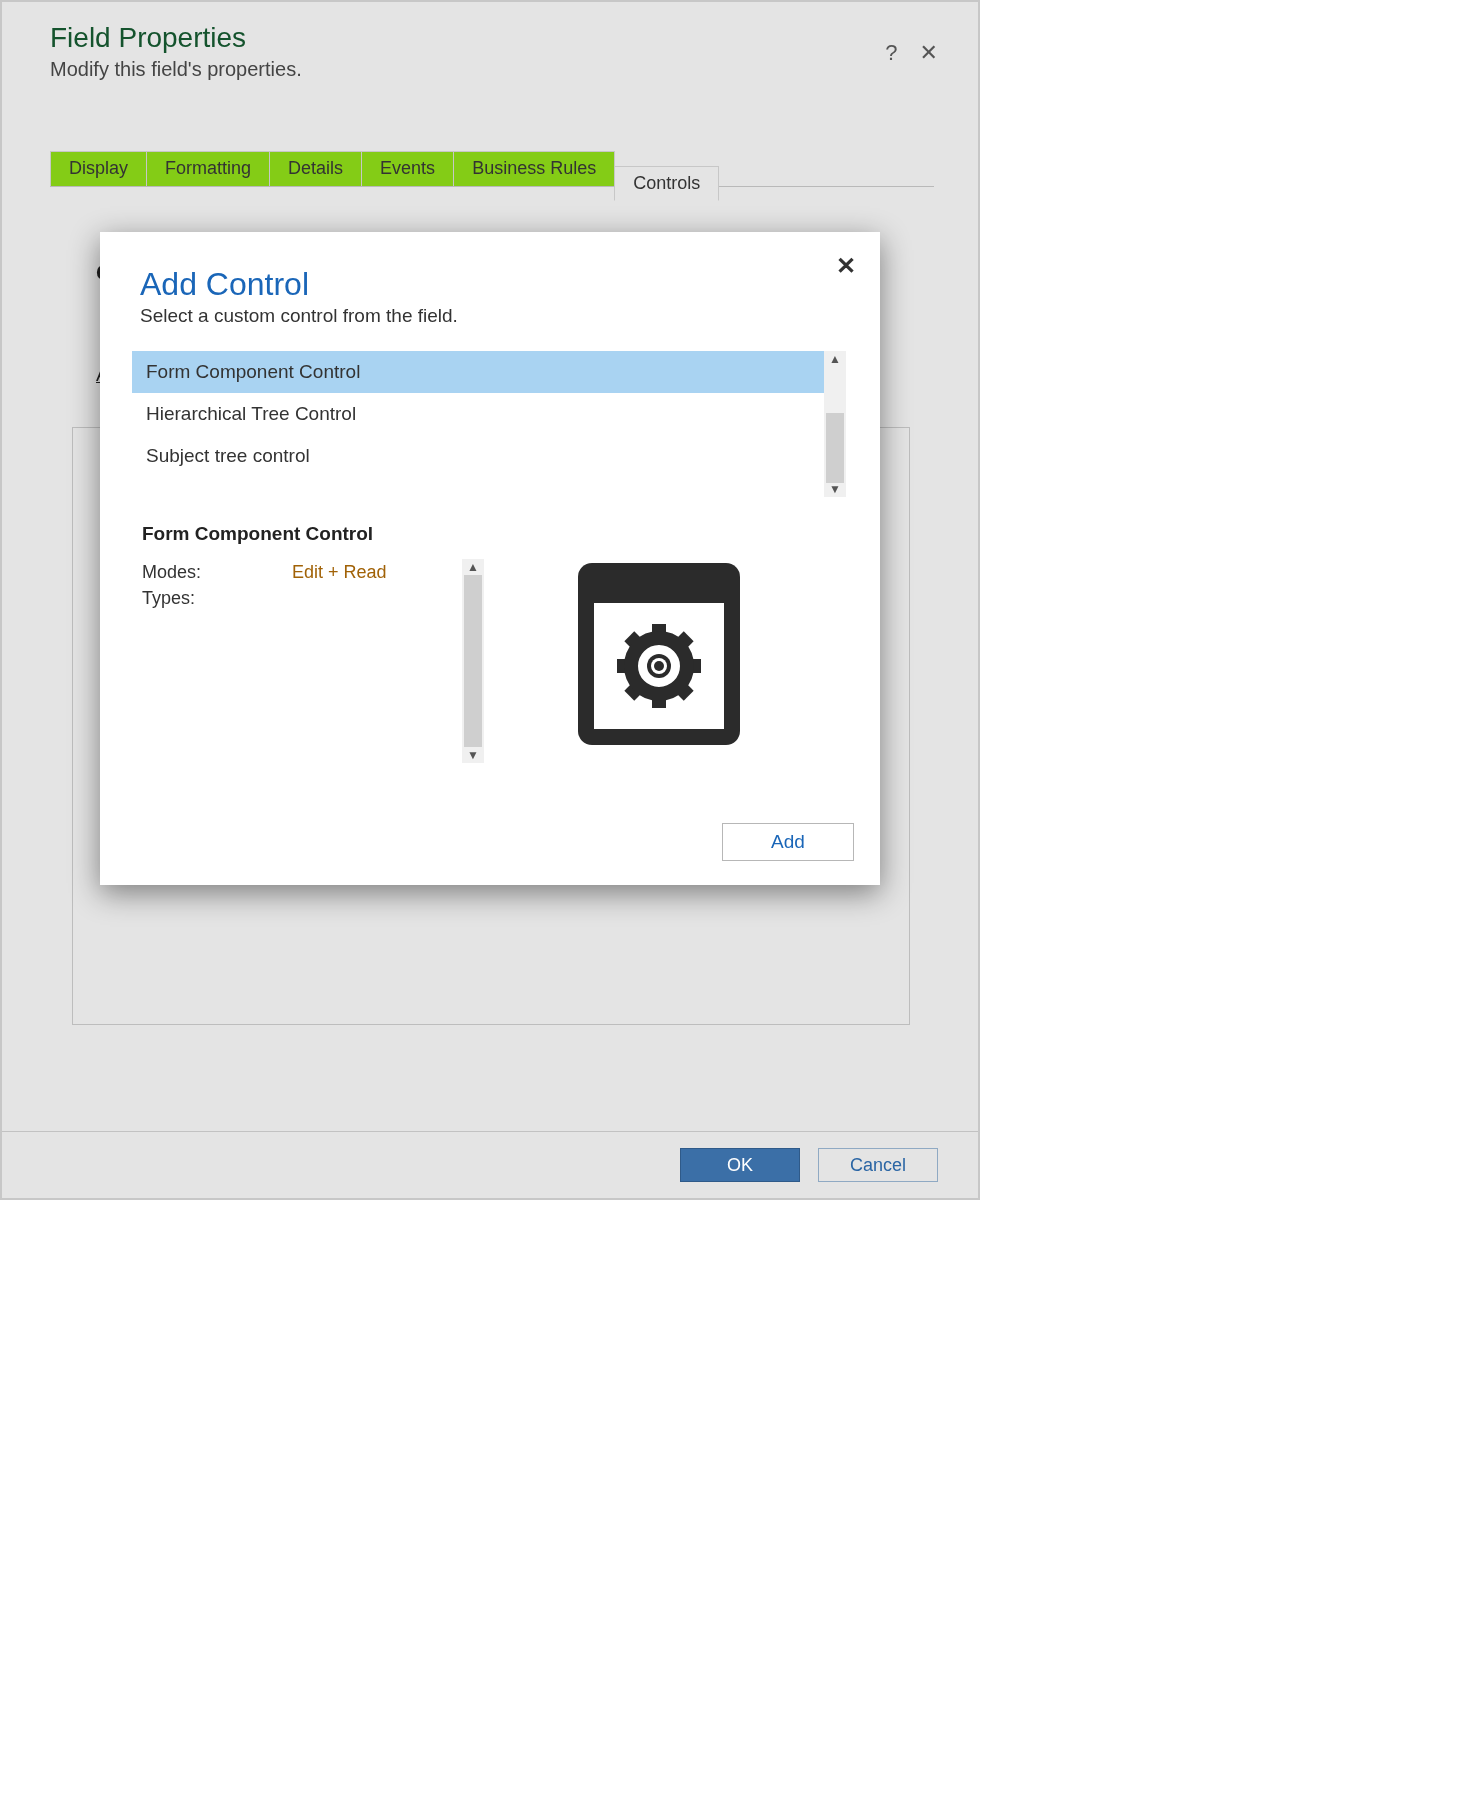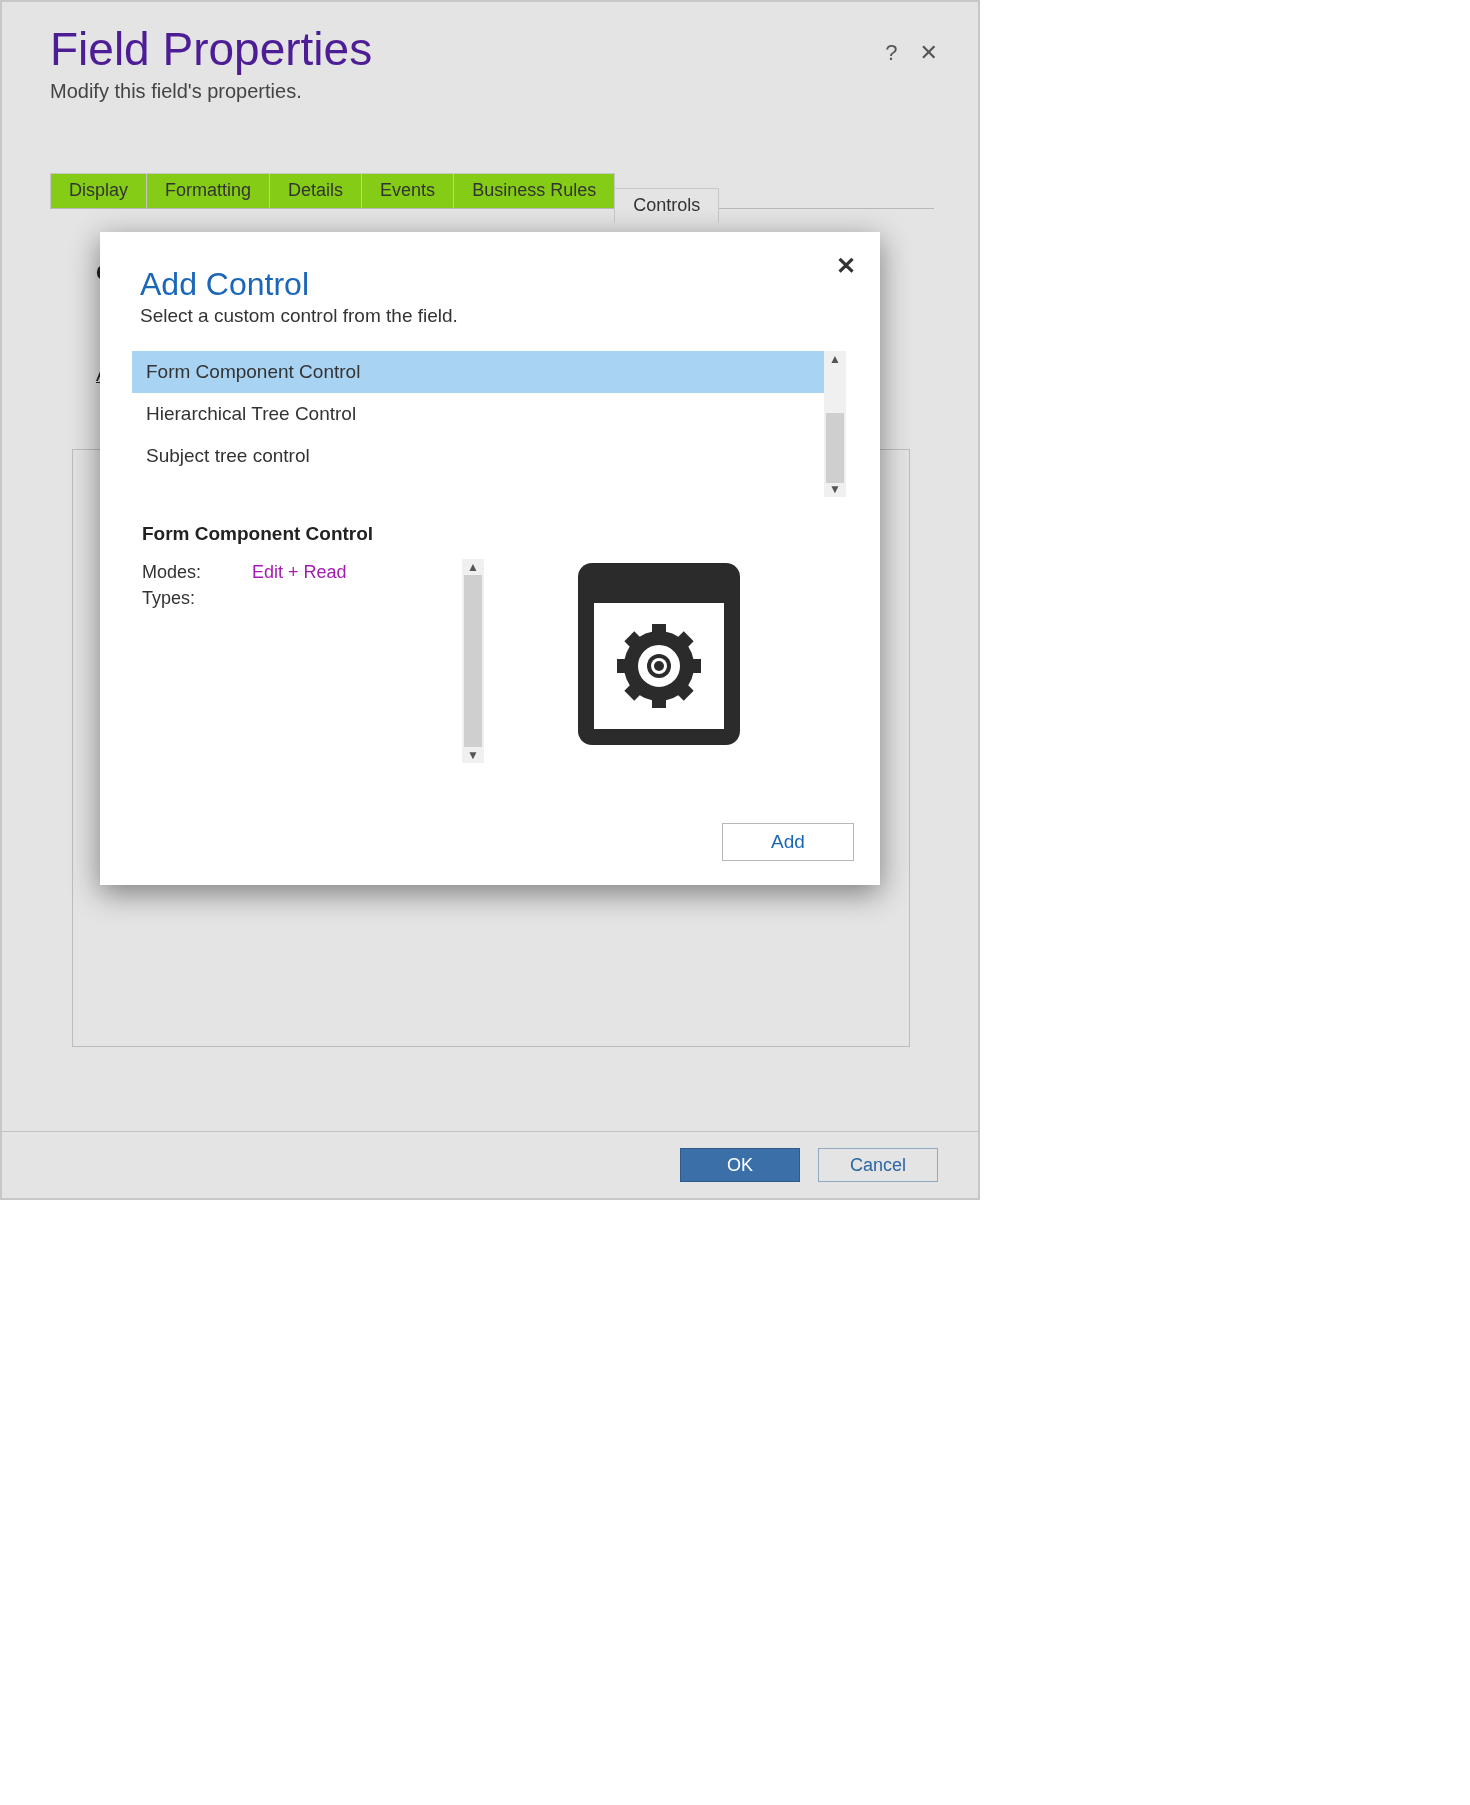--- a/index.html
+++ b/index.html
@@ -17,23 +17,23 @@
     background: #e4e4e4;
     border: 2px solid #c7c7c7;
     box-sizing: border-box;
     overflow: hidden;
   }
   
   .fp-header {
     padding: 20px 48px 0 48px;
   }
   .fp-title {
-    font-size: 46px;
+    font-size: 28px;
     font-weight: 400;
-    color: #4c1d95;
+    color: #14532d;
     margin: 0;
   }
   .fp-sub {
     font-size: 20px;
     color: #444;
     margin: 4px 0 0 0;
   }
   .fp-top-icons {
     position: absolute;
     top: 38px;
@@ -194,30 +194,31 @@
     color: #222;
   }
 
   .detail-row {
     display: flex;
     margin-left: 10px;
   }
   .detail-col {
     display: flex;
     width: 350px;
+    justify-content: space-between;
   }
   .detail-labels {
     width: 110px;
     font-size: 18px;
     color: #333;
     line-height: 26px;
   }
   .detail-values {
     font-size: 18px;
-    color: #a21caf;
+    color: #a16207;
     line-height: 26px;
     width: 200px;
   }
   .detail-scroll {
     width: 22px;
     height: 200px;
     background: #f0f0f0;
     display: flex;
     flex-direction: column;
     align-items: center;

